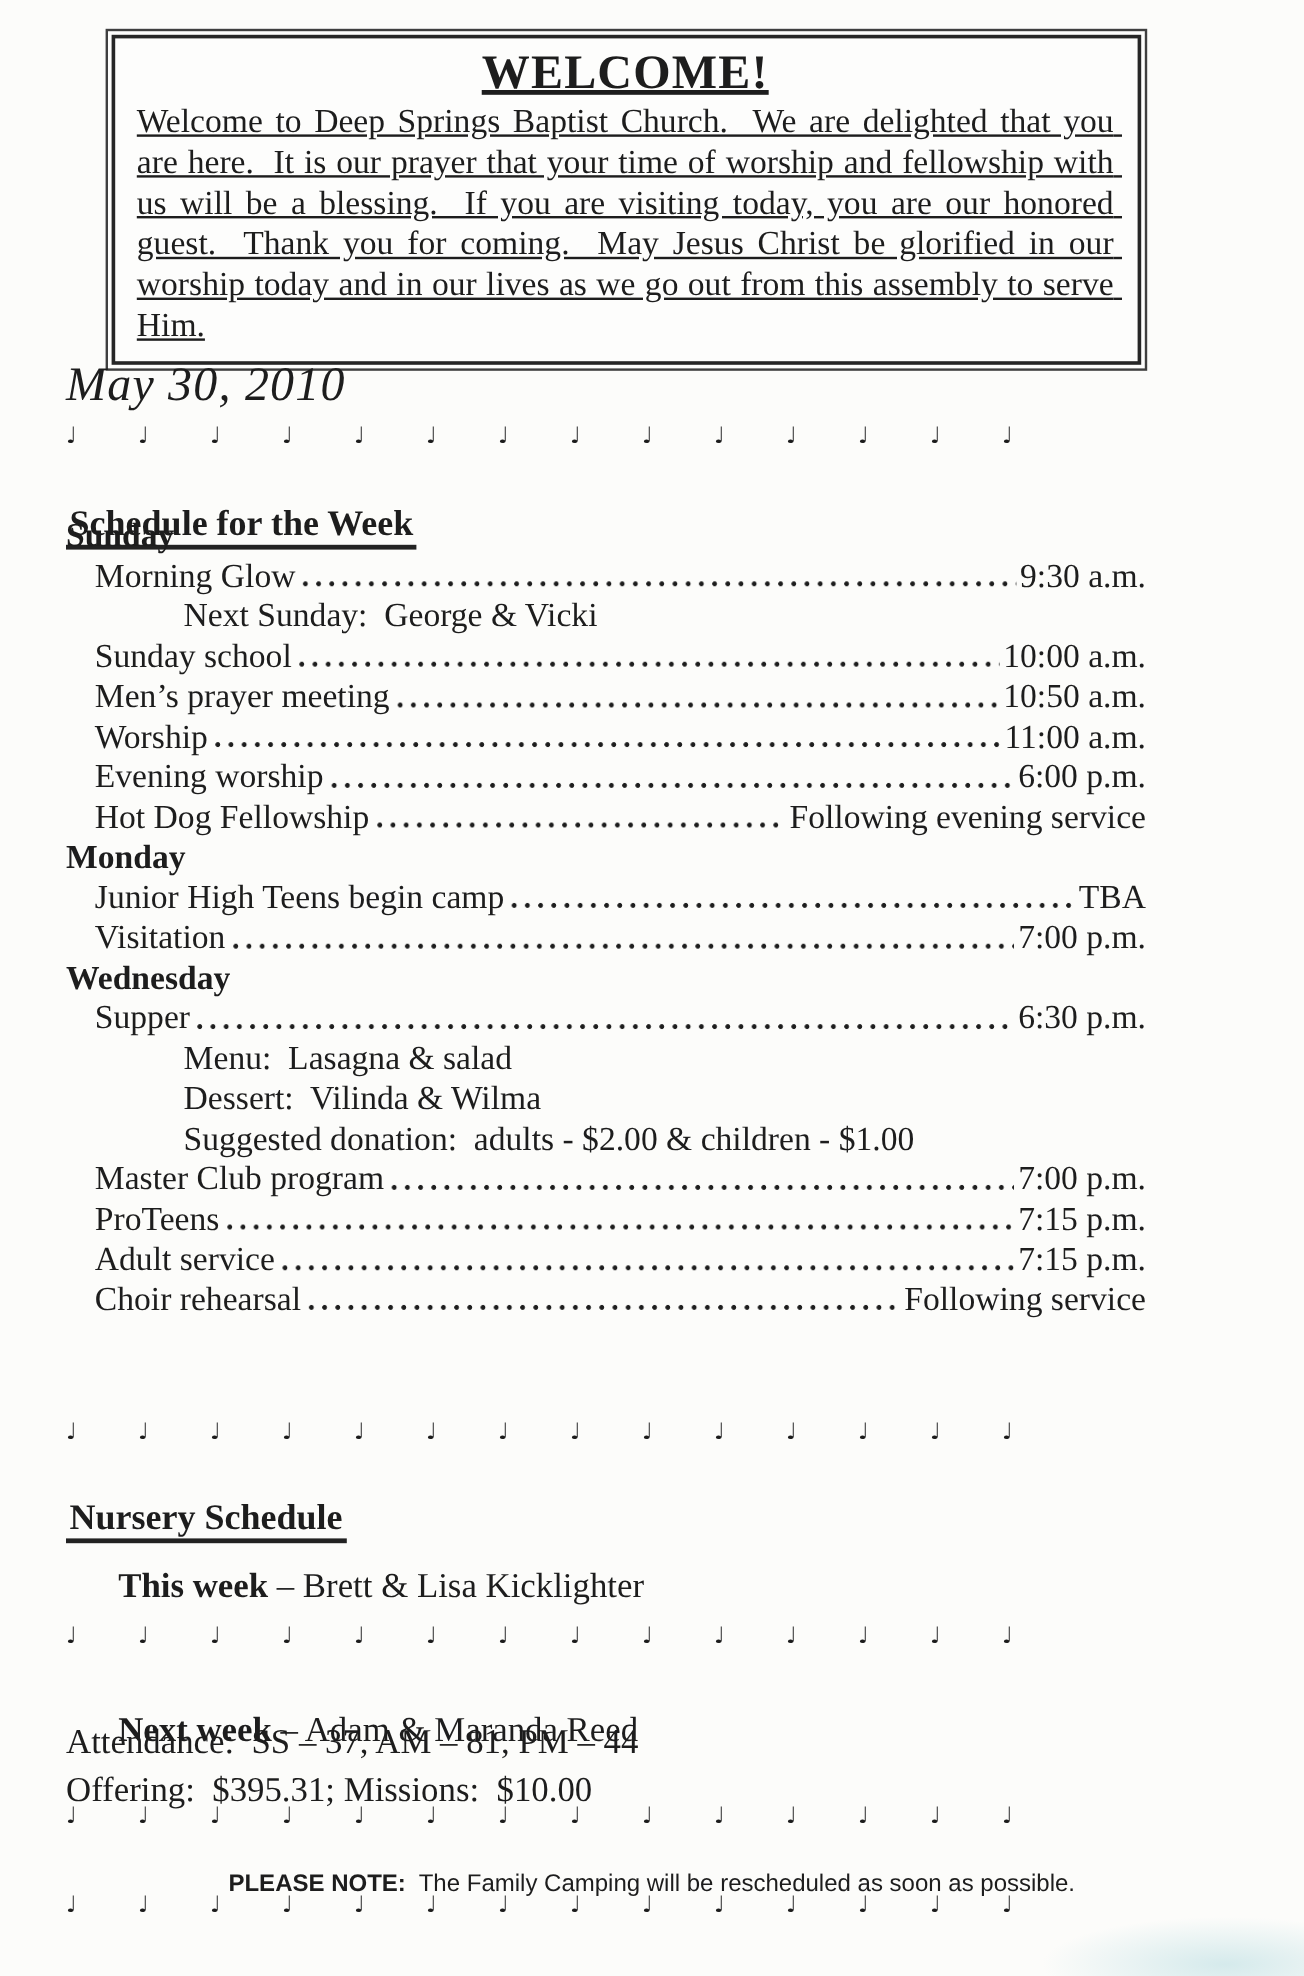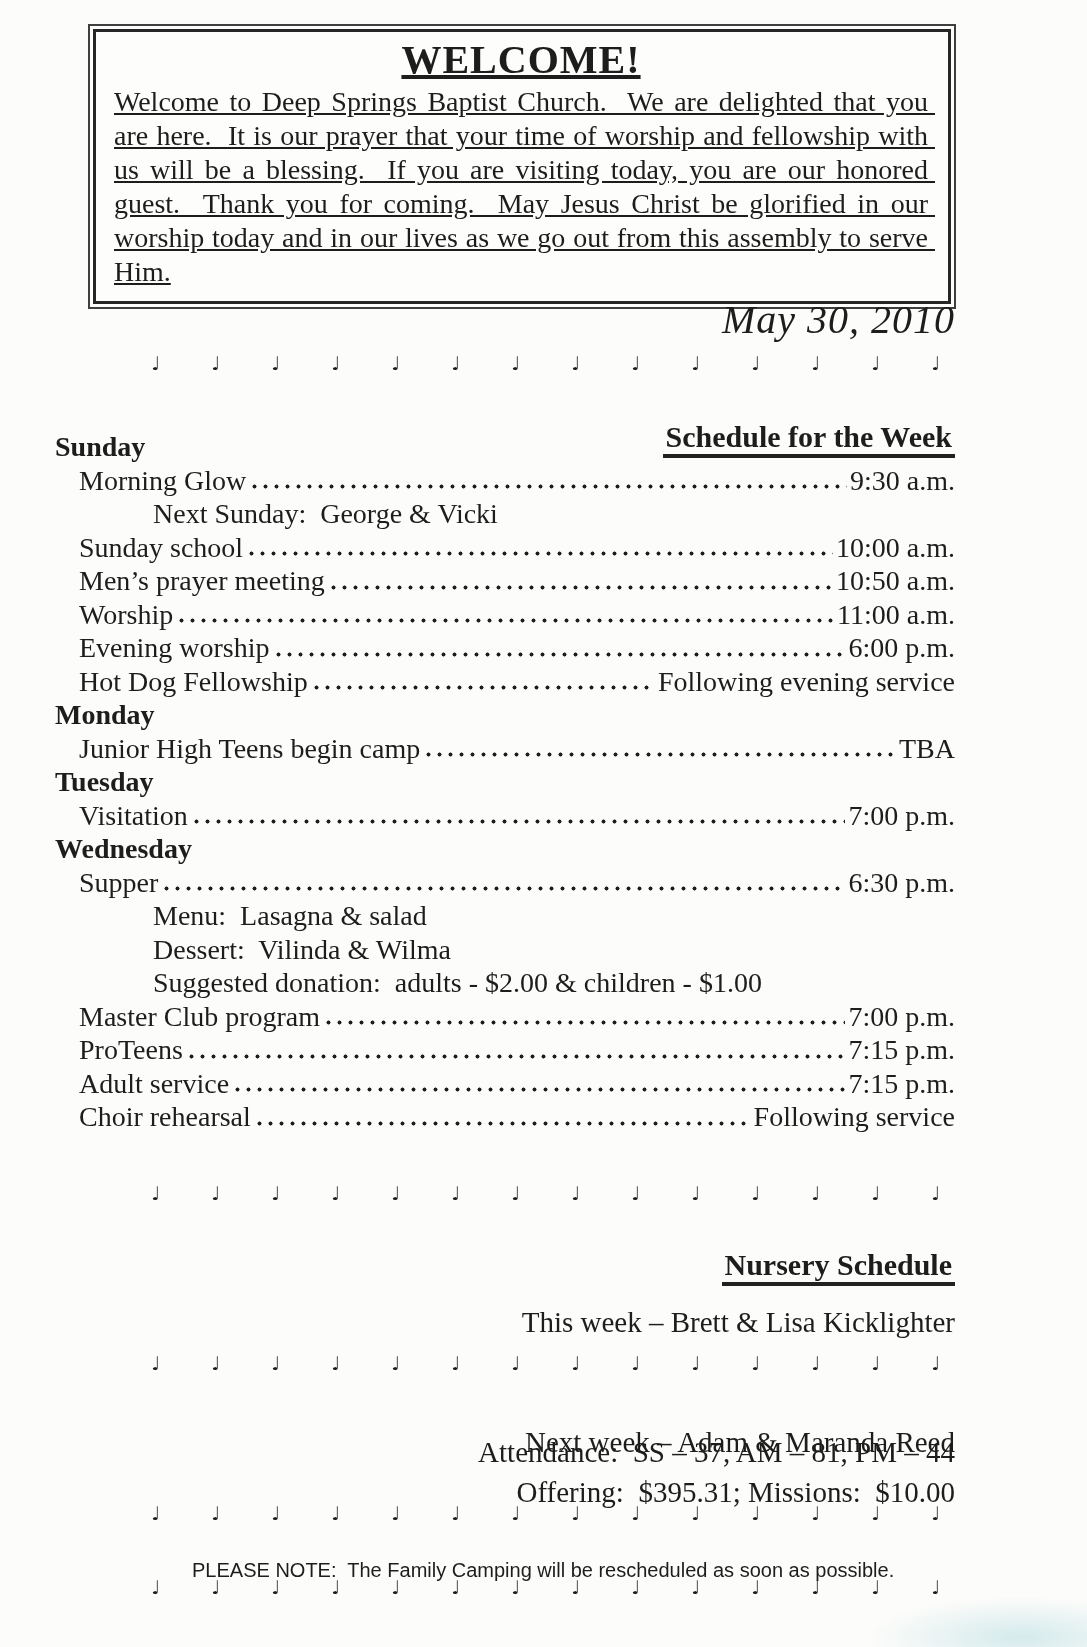--- a/index.html
+++ b/index.html
@@ -34,21 +34,21 @@
     letter-spacing:1px;
     margin:2px 0 2px 0;
   }
   .welcome-body{
     font-size:28px;line-height:34px;
     text-align:justify;
     white-space:pre-wrap;
   }
 
   
-  .center-col{position:absolute;left:55px;width:900px;text-align:right;}
+  .center-col{position:absolute;left:55px;width:900px;text-align:left;}
   .date-line{
     top:296px;
     font-style:italic;
     font-size:40px;
     letter-spacing:1px;
   }
   .notes{
     font-family:"DejaVu Sans", sans-serif;
     font-size:19px;color:#1b1b1b;
     letter-spacing:15px;word-spacing:15px;
@@ -85,21 +85,21 @@
     background-image:radial-gradient(circle at 4.5px 4.5px, #1d1d1d 1.7px, rgba(0,0,0,0) 2.3px);
     background-size:11px 9px;
     background-repeat:repeat-x;
   }
   .sub{line-height:33.5px;height:33.5px;padding-left:98px;white-space:pre-wrap;}
 
   
   .cline{font-size:29px;line-height:40px;white-space:pre-wrap;}
   .nursery-rows{top:1262px;}
   .report-rows{top:1432px;font-size:29px;line-height:34px;}
-  .b{font-weight:normal;}
+  .b{font-weight:bold;}
 
   
   .please-note{
     position:absolute;left:2px;top:1536px;width:1060px;
     text-align:center;
     font-family:"Liberation Sans", sans-serif;
     font-size:20px;
     white-space:pre-wrap;
   }
 
@@ -165,21 +165,20 @@
       <span class="time">Following evening service</span>
     </div>
 
     <div class="day">Monday</div>
     <div class="srow">
       <span class="lbl">Junior High Teens begin camp</span>
       <span class="leader"></span>
       <span class="time">TBA</span>
     </div>
 
-    <div class="day">Tuesday</div>
     <div class="srow">
       <span class="lbl">Visitation</span>
       <span class="leader"></span>
       <span class="time">7:00 p.m.</span>
     </div>
 
     <div class="day">Wednesday</div>
     <div class="srow">
       <span class="lbl">Supper</span>
       <span class="leader"></span>

